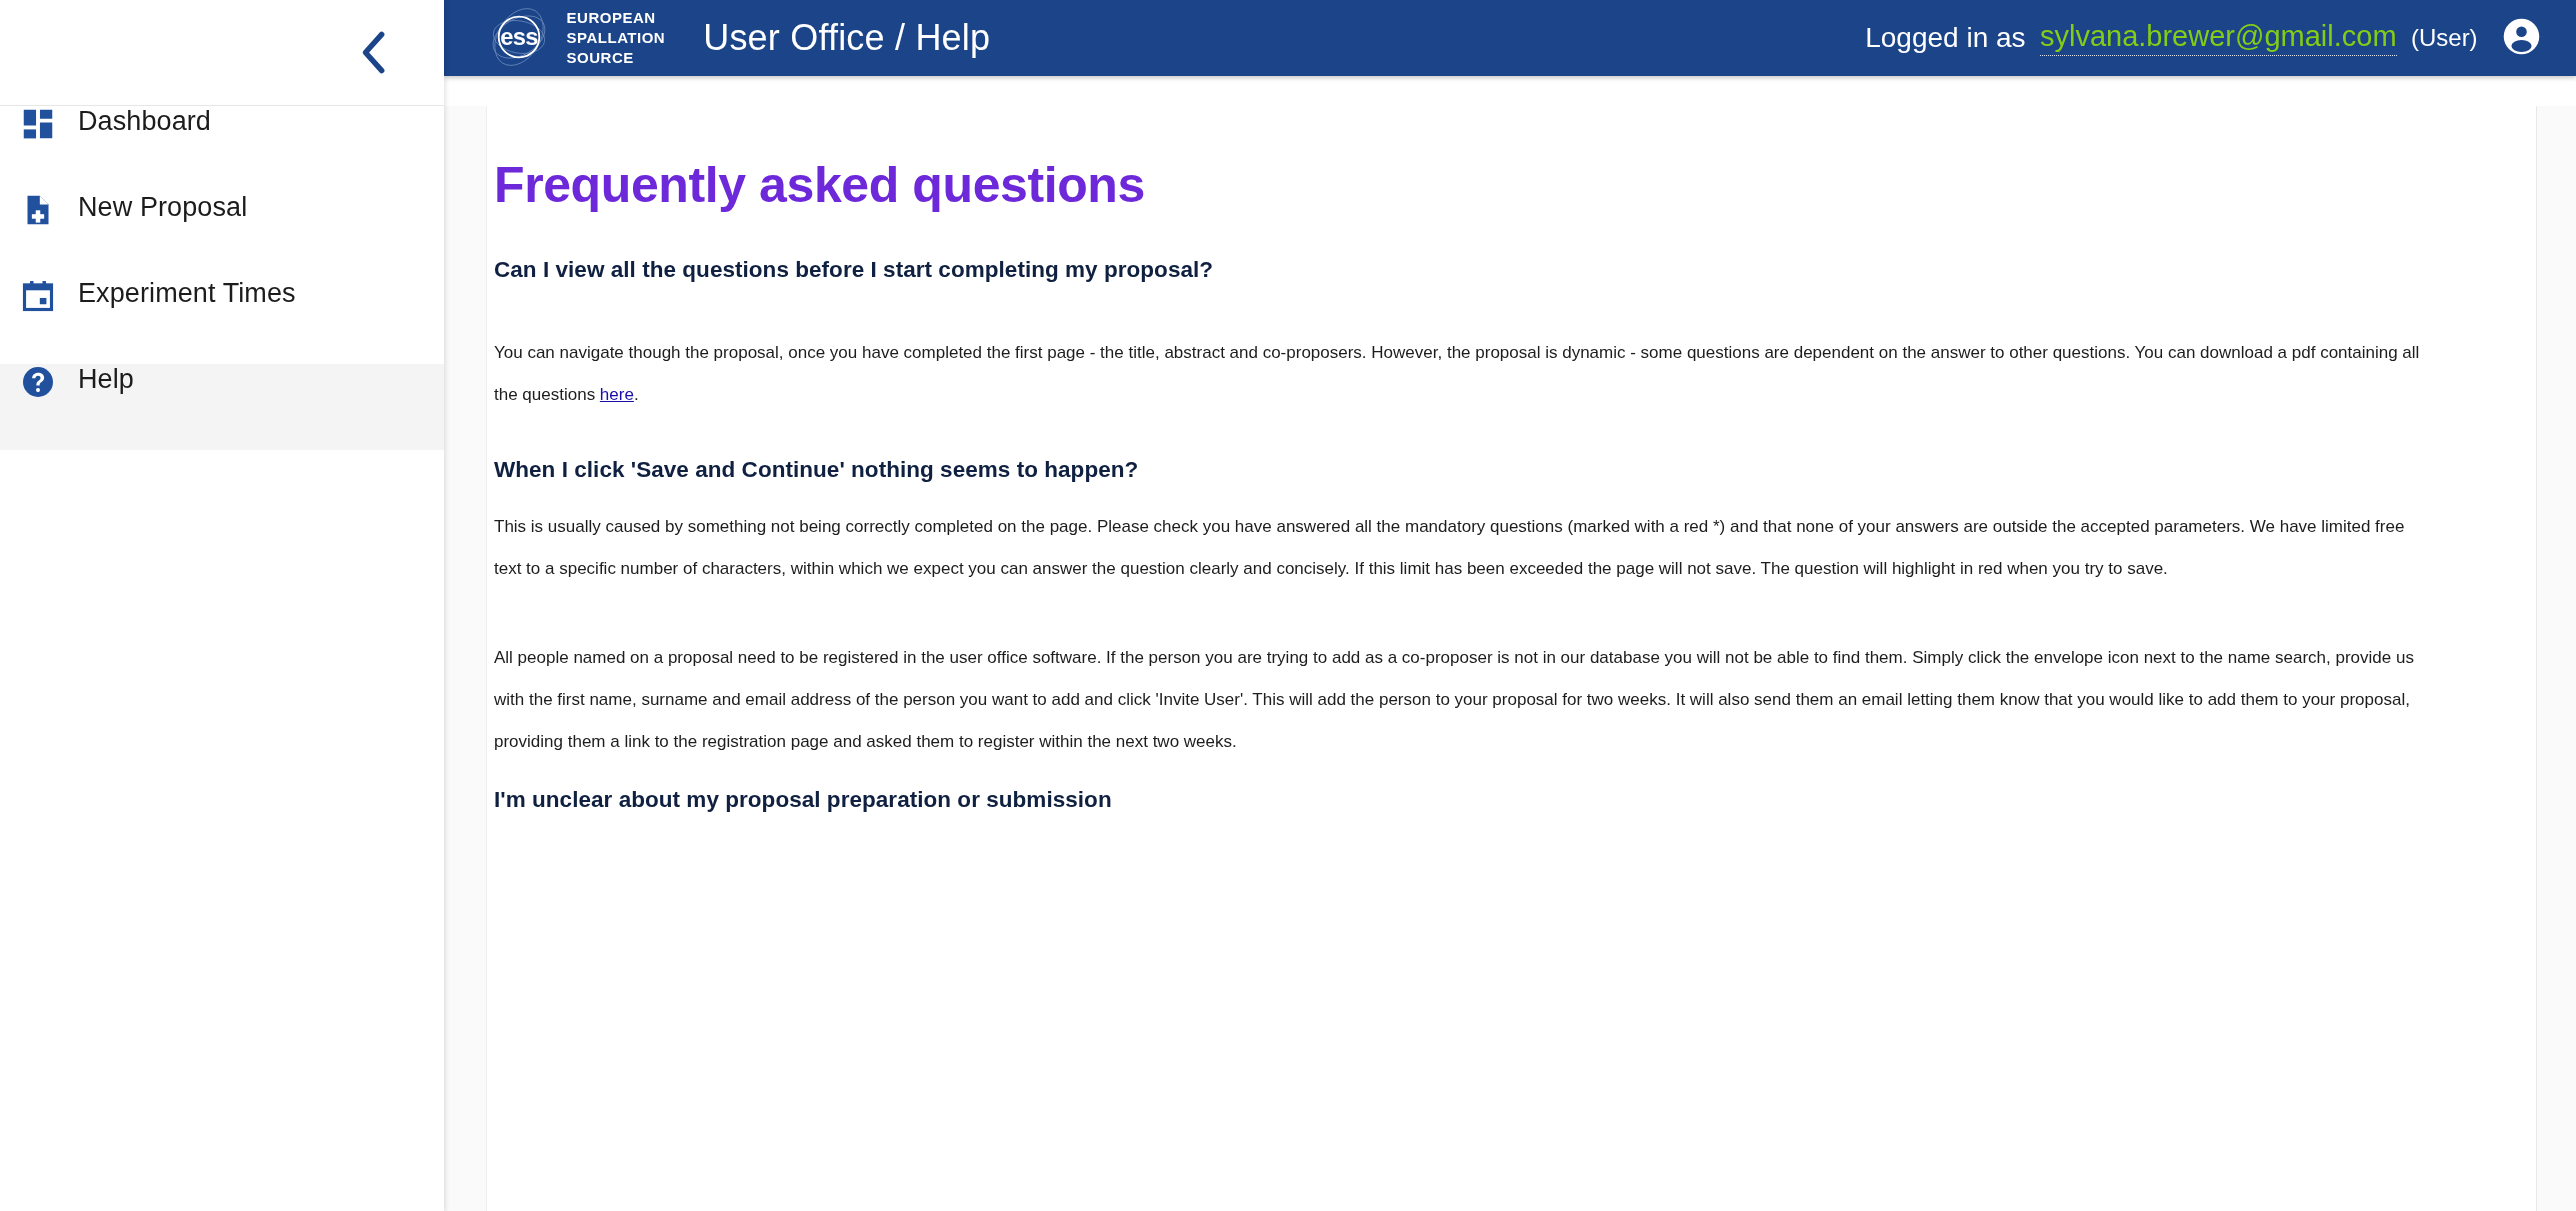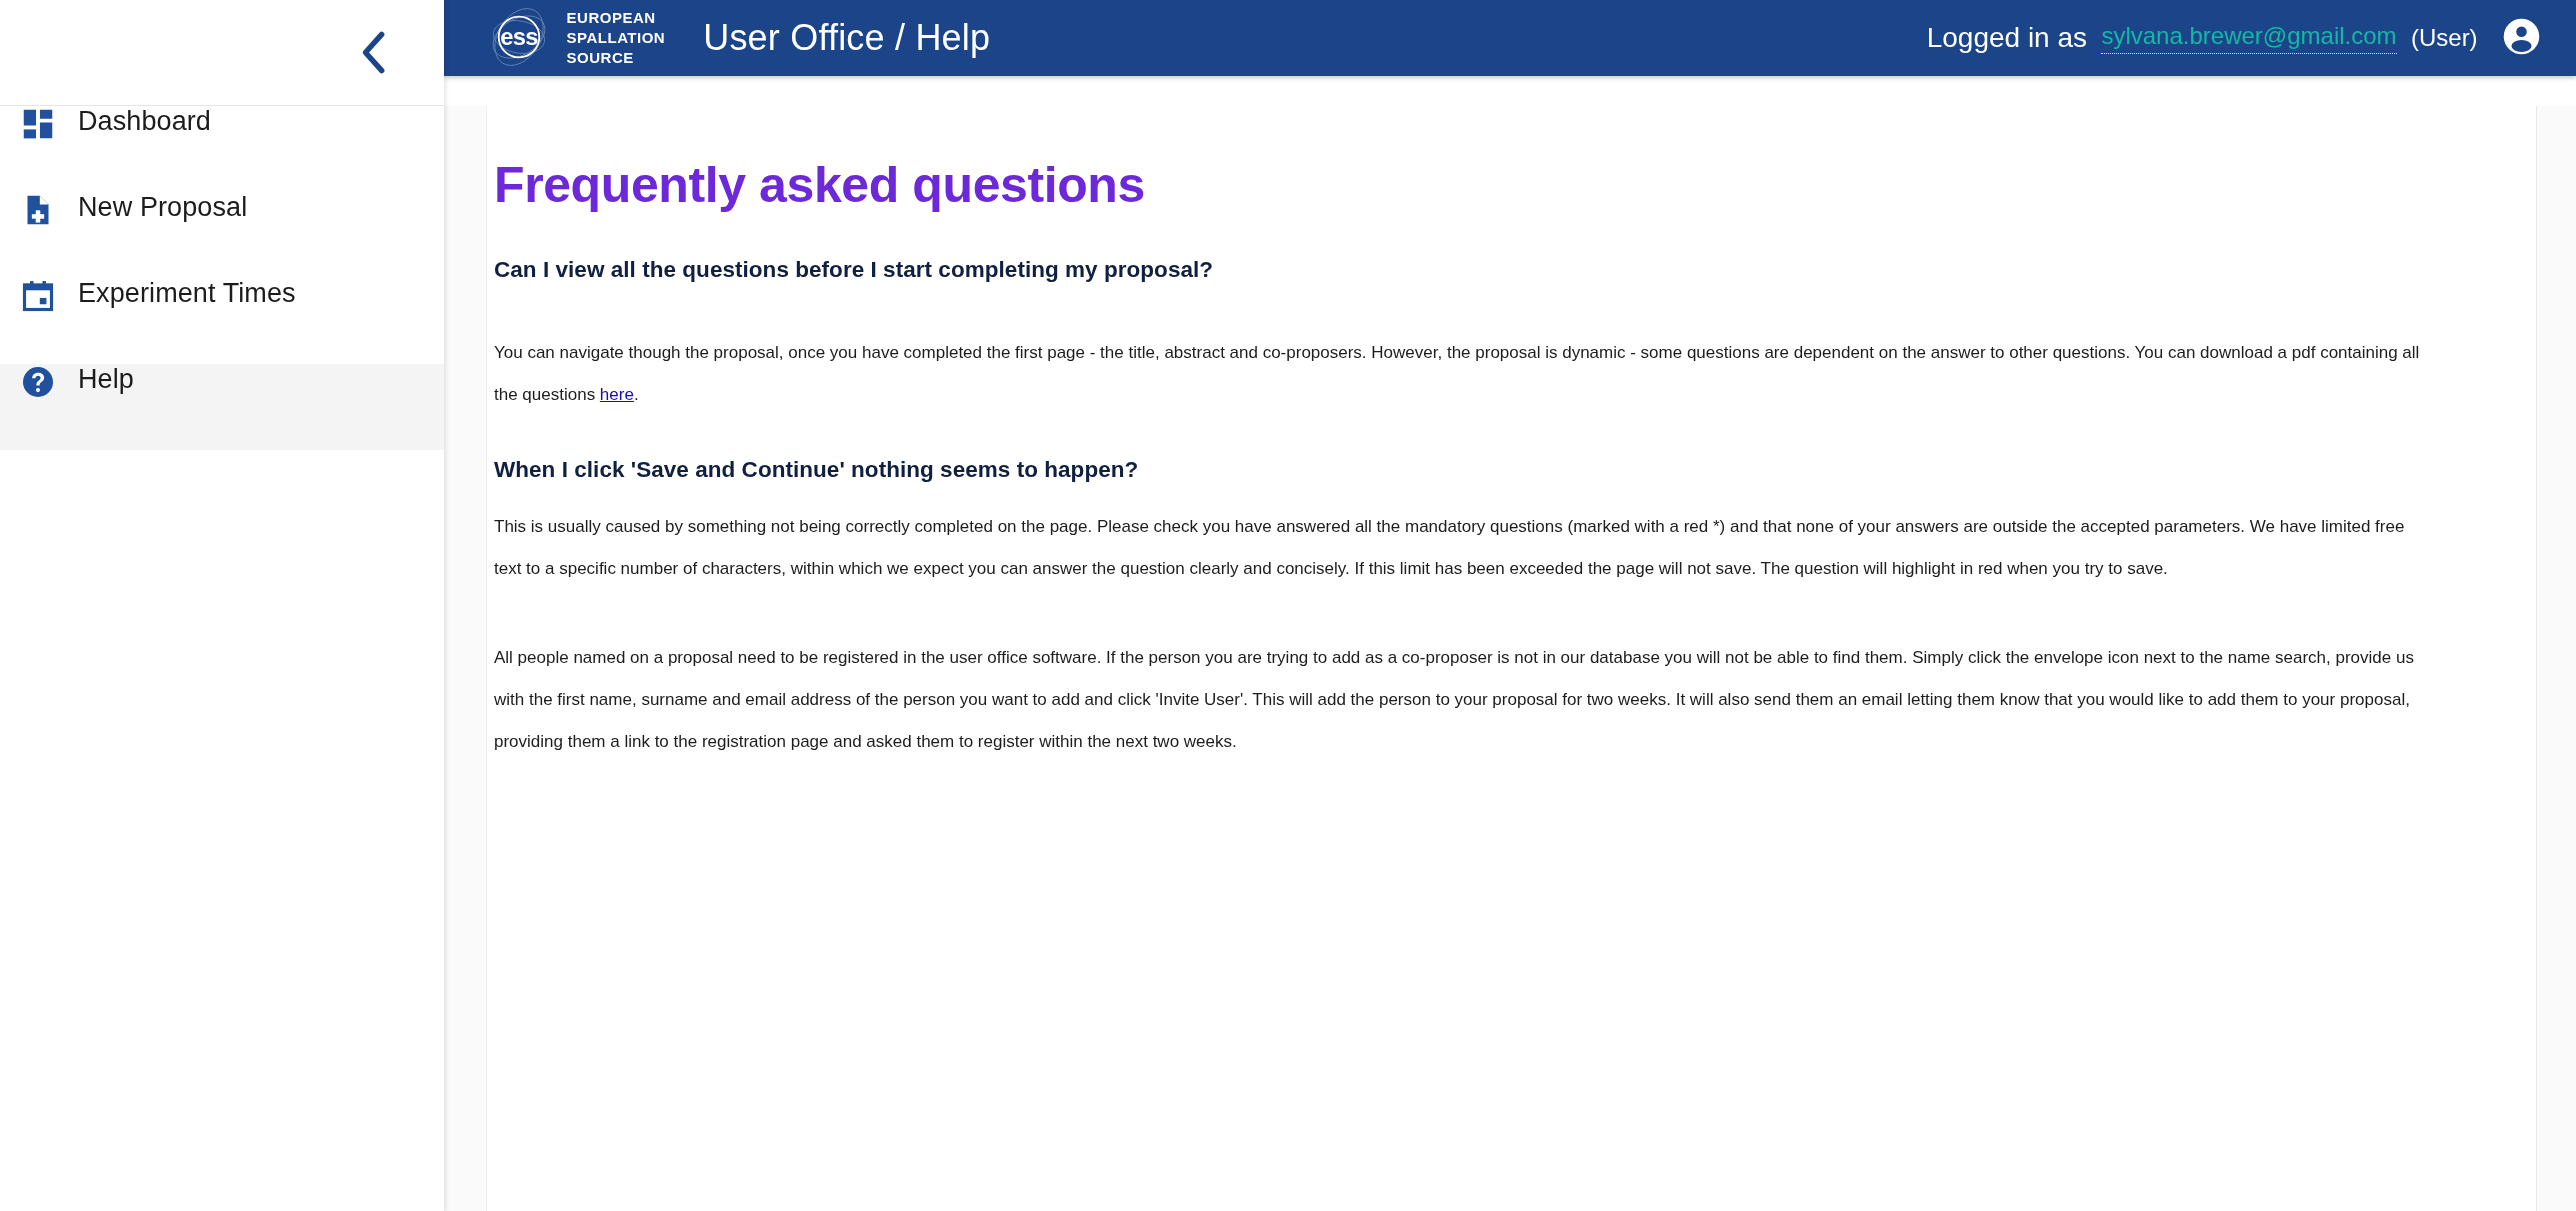--- a/index.html
+++ b/index.html
@@ -125,22 +125,22 @@
     gap: 0px;
     color: #ffffff;
     white-space: nowrap;
   }
   .logged-label {
     font-size: 28px;
     color: #ffffff;
     margin-right: 14.4px;
   }
   .user-select {
-    font-size: 24px;
-    color: #14b8a6;
+    font-size: 29px;
+    color: #84cc16;
     border-bottom: 1.8px dotted rgba(255,255,255,0.85);
     padding-bottom: 2.7px;
     cursor: pointer;
   }
   .user-role {
     font-size: 24px;
     color: #ffffff;
     margin-left: 14.4px;
     text-align: right;
   }
@@ -340,20 +340,21 @@
         <div class="gap-b"></div>
         <p class="faq-a">This is usually caused by something not being correctly completed on the page. Please check you have answered all the mandatory questions (marked with a red *) and that none of your answers are outside the accepted parameters. We have limited free text to a specific number of characters, within which we expect you can answer the question clearly and concisely. If this limit has been exceeded the page will not save. The question will highlight in red when you try to save.</p>
 
         <div class="gap-b"></div>
 
         <div class="gap-b"></div>
         <p class="faq-a">All people named on a proposal need to be registered in the user office software. If the person you are trying to add as a co-proposer is not in our database you will not be able to find them. Simply click the envelope icon next to the name search, provide us with the first name, surname and email address of the person you want to add and click 'Invite User'. This will add the person to your proposal for two weeks. It will also send them an email letting them know that you would like to add them to your proposal, providing them a link to the registration page and asked them to register within the next two weeks.</p>
 
         <div class="gap-b"></div>
 
+        <h3 class="faq-q">I'm unclear about my proposal preparation or submission</h3>
 
       </div>
     </div>
 
     <div class="gutter-right"></div>
   </section>
 
   <div class="gutter-left"></div>
 
 </div>

